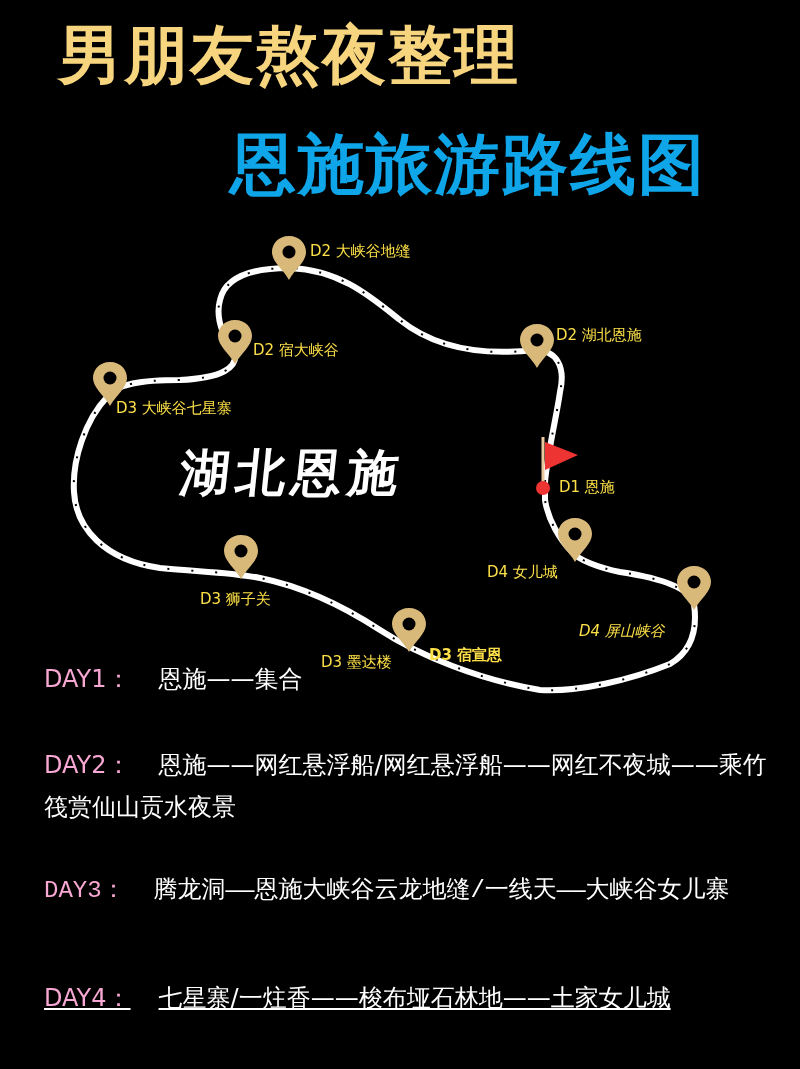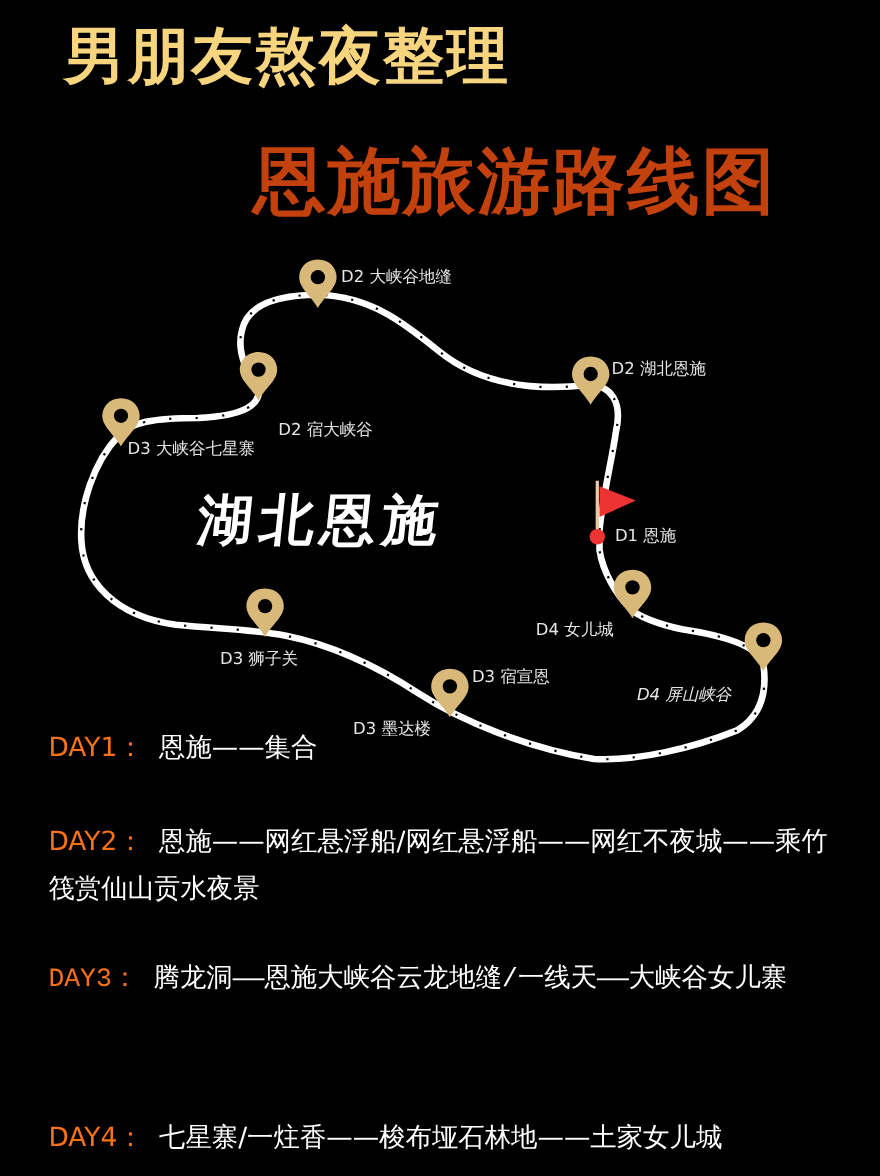--- a/index.html
+++ b/index.html
@@ -2,42 +2,42 @@
 <html><head>
   <meta charset="utf-8">
   <style>
     html, body { margin: 0; padding: 0; }
     body {
       width: 800px; height: 1069px; background: #000; overflow: hidden;
       position: relative; font-family: "DejaVu Sans", sans-serif; color: #fff;
     }
     .title1 {
       position: absolute; left: 58px; top: 24px;
-      font-size: 56px; font-weight: bold; color: #f6d57e; letter-spacing: 2px;
+      font-size: 64px; font-weight: bold; color: #f6d57e; letter-spacing: 2px;
       white-space: nowrap; line-height: 1; font-family: Liberation Serif, serif;
     }
     .title2 {
       position: absolute; left: 230px; top: 132px;
-      font-size: 66px; font-weight: bold; color: #c2410c; letter-spacing: 2px;
+      font-size: 66px; font-weight: bold; color: #0ea5e9; letter-spacing: 2px;
       white-space: nowrap; line-height: 1;
     }
     svg.map { position: absolute; left: 0; top: 0; }
     .lbl {
-      position: absolute; font-size: 15px; color: #e5e5e5; white-space: nowrap; line-height: 1;
+      position: absolute; font-size: 15px; color: #fde047; white-space: nowrap; line-height: 1;
     }
     .region {
       position: absolute; left: 180px; top: 448px;
       font-family: "DejaVu Serif", serif; font-size: 50px; font-weight: bold;
       color: #fff; letter-spacing: 6px; white-space: nowrap; line-height: 1;
       transform: skewX(-6deg);
     }
     .day {
       position: absolute; left: 44px; font-size: 24px; line-height: 42px; width: 730px;
     }
-    .day .k { color: #f97316; margin-right: 14px; }
+    .day .k { color: #f9a8d4; margin-right: 28px; }
     .day .v { color: #ffffff; text-align: right; }
   </style>
 </head>
 <body>
 
 <div class="title1">男朋友熬夜整理</div>
 <div class="title2">恩施旅游路线图</div>
 
 <svg class="map" width="800" height="700" viewBox="0 0 800 700">
   <defs>
@@ -92,36 +92,36 @@
     </g>
 
   <g>
     <line x1="543" y1="437" x2="543" y2="488" stroke="#e8c9a0" stroke-width="3"></line>
     <path d="M545,442 L578,455 L545,470 Z" fill="#ee3333"></path>
     <circle cx="543" cy="488" r="7" fill="#ee3333"></circle>
   </g>
 </svg>
 
 <div class="lbl" style="left:310px; top:244px;">D2 大峡谷地缝</div>
-<div class="lbl" style="left:253px; top:343px;margin-top:40px;">D2 宿大峡谷</div>
+<div class="lbl" style="left:253px; top:343px;">D2 宿大峡谷</div>
 <div class="lbl" style="left:556px; top:328px;">D2 湖北恩施</div>
 <div class="lbl" style="left:116px; top:401px;text-align:center;">D3 大峡谷七星寨</div>
 <div class="lbl" style="left:559px; top:480px;">D1 恩施</div>
 <div class="lbl" style="left:473px; top:565px;margin-left:14px;">D4 女儿城</div>
 <div class="lbl" style="left:200px; top:592px;">D3 狮子关</div>
 <div class="lbl" style="left:579px; top:624px;font-style:italic;">D4 屏山峡谷</div>
-<div class="lbl" style="left:429px; top:608px;">D3 宿宣恩</div>
+<div class="lbl" style="left:429px; top:648px;font-weight:bold;">D3 宿宣恩</div>
 <div class="lbl" style="left:321px; top:655px;">D3 墨达楼</div>
 
 <div class="region">湖北恩施</div>
 
 <div class="day" style="top:658px;">
   <span class="k">DAY1：</span><span class="v">恩施——集合</span>
 </div>
 <div class="day" style="top:744px;">
   <span class="k">DAY2：</span><span class="v">恩施——网红悬浮船/网红悬浮船——网红不夜城——乘竹筏赏仙山贡水夜景</span>
 </div>
 <div class="day" style="top:870px;font-family:Liberation Mono, monospace;">
   <span class="k">DAY3：</span><span class="v">腾龙洞——恩施大峡谷云龙地缝/一线天——大峡谷女儿寨</span>
 </div>
-<div class="day" style="top:1013px;">
+<div class="day" style="top:977px;text-decoration:underline;">
   <span class="k">DAY4：</span><span class="v">七星寨/一炷香——梭布垭石林地——土家女儿城</span>
 </div>
 
 </body></html>

